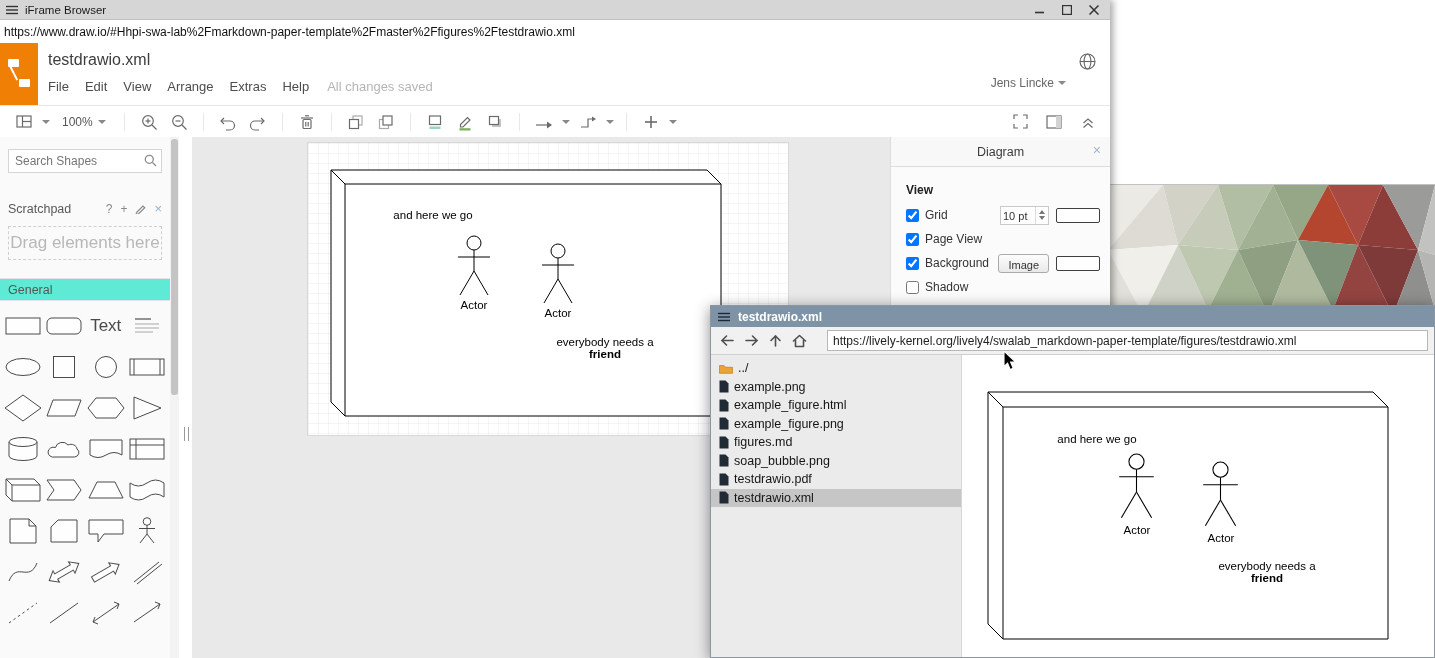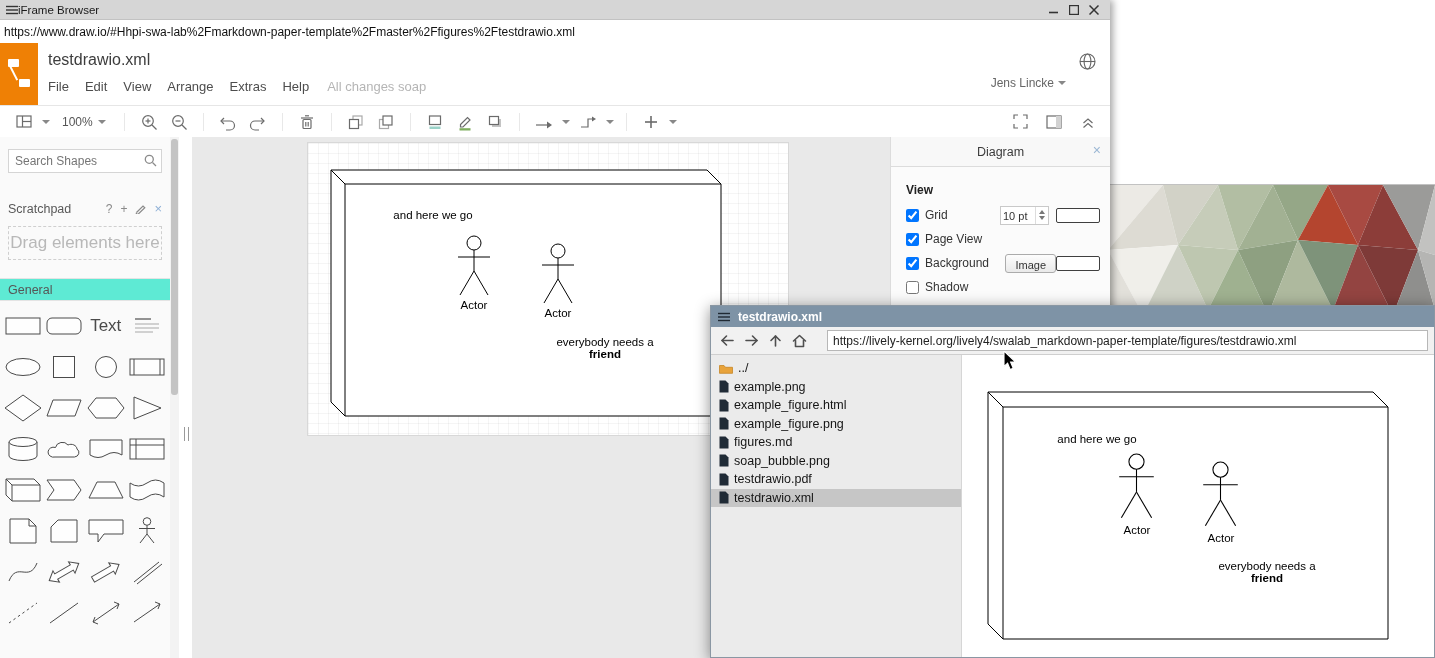--- a/index.html
+++ b/index.html
@@ -5,21 +5,21 @@
   html,body{margin:0;padding:0;}
   body{font-family:"Liberation Sans",sans-serif;-webkit-font-smoothing:antialiased;}
   .desktop{position:relative;width:1435px;height:658px;background:#ffffff;overflow:hidden;}
 
   
   .right-white{position:absolute;left:1108px;top:0;width:327px;height:184px;background:#fff;border-bottom:1px solid #c2c2c2;}
   .wallpaper{position:absolute;left:1108px;top:185px;width:327px;height:473px;}
 
   
   .ifw{position:absolute;left:0;top:0;width:1110px;height:658px;background:#fff;box-shadow:3px 0 7px rgba(0,0,0,.35);}
-  .ifw-titlebar{height:19px;background:#d6d6d6;display:flex;align-items:center;padding:0 6px;border-bottom:1px solid #c2c2c2;}
+  .ifw-titlebar{height:19px;background:#d6d6d6;display:flex;align-items:center;padding:0 6px;gap:7px;border-bottom:1px solid #c2c2c2;}
   .ifw-title{font-size:11.5px;color:#1a1a1a;}
   .spacer{flex:1;}
   .wbtn{width:20px;height:15px;display:flex;align-items:center;justify-content:center;cursor:default;}
   .ifw-urlrow{height:23px;background:#fff;border-bottom:1px solid #cfcfcf;display:flex;align-items:center;}
   .ifw-url{flex:1;height:21px;border:0;outline:none;font-size:12px;color:#111;padding:0 4px;font-family:"Liberation Sans",sans-serif;}
 
   
   .dio{position:absolute;left:0;top:43px;right:0;bottom:0;background:#fff;}
   .dio-header{position:relative;height:62px;border-bottom:1px solid #e6e6e6;}
   .dio-logo{position:absolute;left:0;top:0;width:38px;height:62px;background:#ef8005;}
@@ -77,21 +77,21 @@
   .fmt-view{padding:16px 0 6px 15px;font-size:12px;font-weight:bold;color:#222;}
   .fmt-row{display:flex;align-items:center;height:24px;padding:0 10px 0 15px;font-size:12px;color:#333;}
   .fmt-row input[type=checkbox]{width:13px;height:13px;margin:0 6px 0 0;}
   .fmt-label{flex:1;}
   .gridsize-wrap{display:flex;align-items:flex-end;border:1px solid #c9c9c9;background:#fff;height:17px;margin-right:7px;}
   .gridsize-input{width:30px;height:15px;border:0;outline:none;font-size:11px;padding:0 2px;color:#333;font-family:"Liberation Sans",sans-serif;}
   .spin{display:flex;flex-direction:column;justify-content:center;gap:2px;padding:0 3px;border-left:1px solid #ddd;height:100%;}
   .spin .up{width:0;height:0;border-left:3px solid transparent;border-right:3px solid transparent;border-bottom:4px solid #777;}
   .spin .dn{width:0;height:0;border-left:3px solid transparent;border-right:3px solid transparent;border-top:4px solid #777;}
   .swatch{width:44px;height:15px;border:1px solid #3f3f3f;border-radius:2px;background:#fff;padding:0;cursor:default;}
-  .img-btn{font-size:11px;color:#333;background:linear-gradient(#fdfdfd,#e9e9e9);border:1px solid #ababab;border-radius:3px;height:19px;padding:4px 9px;margin-right:0;cursor:default;font-family:"Liberation Sans",sans-serif;}
+  .img-btn{font-size:11px;color:#333;background:linear-gradient(#fdfdfd,#e9e9e9);border:1px solid #ababab;border-radius:3px;height:19px;padding:4px 9px;margin-right:7px;cursor:default;font-family:"Liberation Sans",sans-serif;}
 
   
   .fbw{position:absolute;left:710px;top:305px;width:725px;height:353px;background:#fff;border:1px solid #8a97a3;box-sizing:border-box;box-shadow:0 3px 14px rgba(0,0,0,.45);}
   .fb-titlebar{height:21px;background:#7e93a6;display:flex;align-items:center;padding:0 7px;gap:8px;}
   .fb-title{font-size:12px;font-weight:bold;color:#fff;}
   .fb-toolbar{height:27px;background:#f1f1f1;border-bottom:1px solid #cfcfcf;display:flex;align-items:center;padding:0 6px;gap:3px;}
   .navbtn{width:21px;height:21px;display:flex;align-items:center;justify-content:center;cursor:default;}
   .navbtn svg{stroke:#4f4f4f;fill:none;stroke-width:1.6;stroke-linecap:round;stroke-linejoin:round;}
   .fb-url{flex:1;height:19px;border:1px solid #b7b7b7;background:#fff;font-size:12px;color:#222;padding:0 5px;margin-left:14px;outline:none;font-family:"Liberation Sans",sans-serif;}
   .fb-content{display:flex;height:302px;}
@@ -185,21 +185,21 @@
             </svg>
         </div>
         <div class="dio-title">testdrawio.xml</div>
         <div class="dio-menubar">
           <span class="menu-item">File</span>
           <span class="menu-item">Edit</span>
           <span class="menu-item">View</span>
           <span class="menu-item">Arrange</span>
           <span class="menu-item">Extras</span>
           <span class="menu-item">Help</span>
-          <span class="dio-status">All changes soap</span>
+          <span class="dio-status">All changes saved</span>
         </div>
         <div class="dio-user">
           <span>Jens Lincke</span>
           <span class="caret"></span>
         </div>
         <div class="dio-globe">
           <svg width="17" height="17" viewBox="0 0 17 17" fill="none" stroke="#666" stroke-width="1.1">
               <circle cx="8.5" cy="8.5" r="7.5"></circle>
               <ellipse cx="8.5" cy="8.5" rx="3.4" ry="7.5"></ellipse>
               <line x1="1" y1="8.5" x2="16" y2="8.5"></line>

